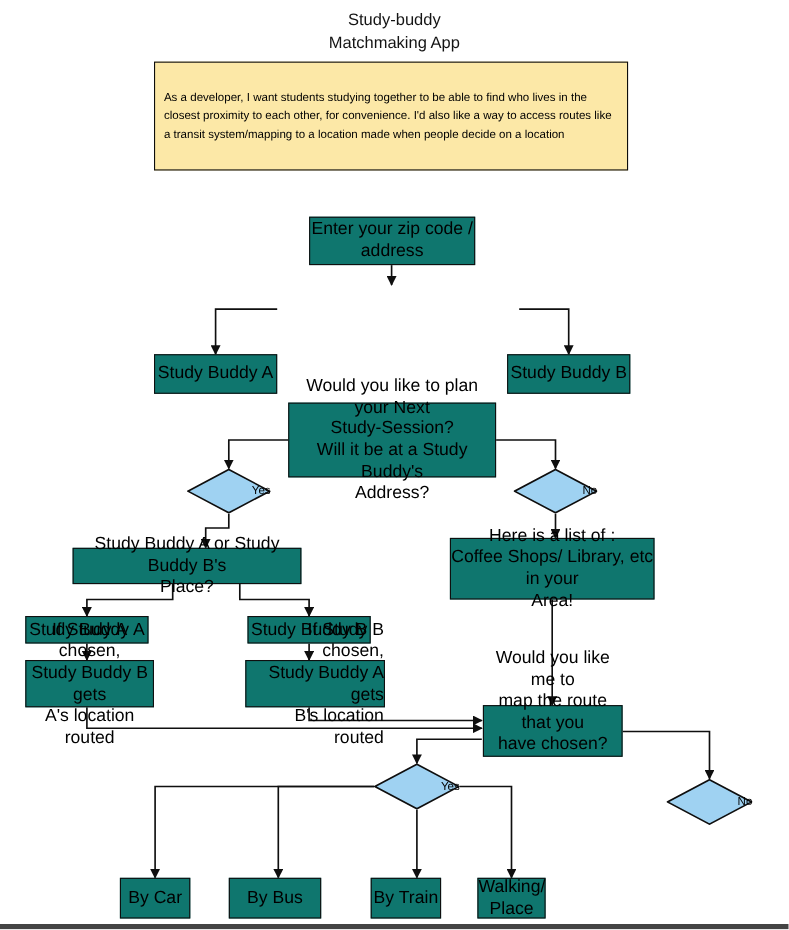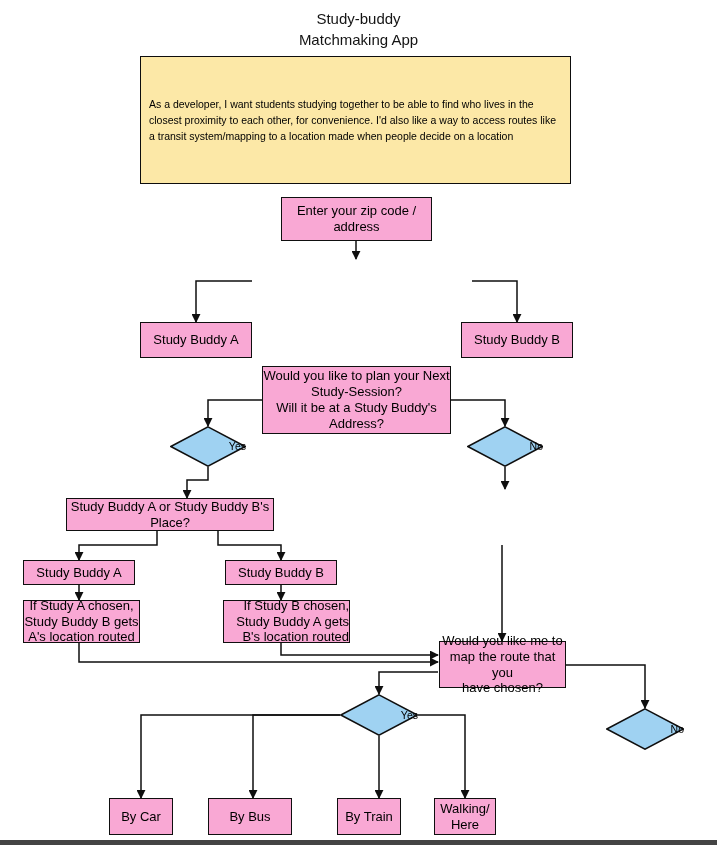--- a/index.html
+++ b/index.html
@@ -38,23 +38,23 @@
     color: #000000;
     z-index: 3;
   }
   .node .lbl {
     display: block;
     width: 100%;
     white-space: pre-line;
     line-height: 1.22;
   }
   .box {
-    background: #f9a8d4;
+    background: #0f766e;
     border: 1.4px solid #0f0f0f;
-    font-size: 13px;
+    font-size: 16px;
   }
   .note {
     background: #FCE8A7;
     border: 1.6px solid #0d0d0d;
     font-size: 10.5px;
     align-items: center;
     justify-content: flex-start;
   }
   .note .lbl {
     text-align: left;
@@ -150,21 +150,21 @@
       <path d="M 340 715 L 141 715 L 141 798" marker-end="url(#ar)"></path>
 
       <path d="M 340 715 L 253 715 L 253 798" marker-end="url(#ar)"></path>
 
       <path d="M 379 736 L 379 798" marker-end="url(#ar)"></path>
 
       <path d="M 418 715 L 465 715 L 465 798" marker-end="url(#ar)"></path>
     </g>
   </svg>
 
-  <div class="node note" style="left:140px; top:56px; width:431px; height:128px;">
+  <div class="node note" style="left:140px; top:56px; width:431px; height:99px;">
     <span class="lbl">As a developer, I want students studying together to be able to find who lives in the closest proximity to each other, for convenience. I'd also like a way to access routes like a transit system/mapping to a location made when people decide on a location</span>
   </div>
 
   <div class="node box" style="left:281px; top:197px; width:151px; height:44px;">
     <span class="lbl">Enter your zip code /
 address</span>
   </div>
 
 
   <div class="node box" style="left:140px; top:322px; width:112px; height:36px;">
@@ -194,20 +194,25 @@
       <polygon points="38,0.8 75.2,20.5 38,40.2 0.8,20.5" fill="#9FD2F2" stroke="#0f0f0f" stroke-width="1.5"></polygon>
     </svg>
     <span class="lbl">No</span>
   </div>
 
   <div class="node box" style="left:66px; top:498px; width:208px; height:33px;">
     <span class="lbl">Study Buddy A  or Study Buddy B's
 Place?</span>
   </div>
 
+  <div class="node box" style="left:409px; top:489px; width:186px; height:56px;">
+    <span class="lbl">Here is a list of :
+Coffee Shops/ Library, etc in your
+Area!</span>
+  </div>
 
   <div class="node box" style="left:23px; top:560px; width:112px; height:25px;">
     <span class="lbl">Study Buddy A</span>
   </div>
 
   <div class="node box" style="left:225px; top:560px; width:112px; height:25px;">
     <span class="lbl">Study Buddy B</span>
   </div>
 
   <div class="node box" style="left:23px; top:600px; width:117px; height:43px;">
@@ -215,21 +220,21 @@
 Study Buddy B gets
 A's location routed</span>
   </div>
 
   <div class="node box" style="left:223px; top:600px; width:127px; height:43px;text-align:right;">
     <span class="lbl">If Study B chosen,
 Study Buddy A gets
 B's location routed</span>
   </div>
 
-  <div class="node box" style="left:439px; top:641px; width:127px; height:47px;">
+  <div class="node box" style="left:439px; top:641px; width:127px; height:47px;align-items:flex-end;">
     <span class="lbl">Would you like me to
 map the route that you
 have chosen?</span>
   </div>
 
   <div class="node diamond" style="left:340px; top:694px; width:78px; height:42px;">
     <svg class="dshape" viewBox="0 0 78 42" preserveAspectRatio="none">
       <polygon points="39,0.8 77.2,21 39,41.2 0.8,21" fill="#9FD2F2" stroke="#0f0f0f" stroke-width="1.5"></polygon>
     </svg>
     <span class="lbl">Yes</span>
@@ -249,17 +254,17 @@
   <div class="node box" style="left:208px; top:798px; width:84px; height:37px;">
     <span class="lbl">By Bus</span>
   </div>
 
   <div class="node box" style="left:337px; top:798px; width:64px; height:37px;">
     <span class="lbl">By Train</span>
   </div>
 
   <div class="node box" style="left:434px; top:798px; width:62px; height:37px;">
     <span class="lbl">Walking/
-Here</span>
+Place</span>
   </div>
 
   <div class="footer-bar"></div>
 </div>
 
 </body></html>

